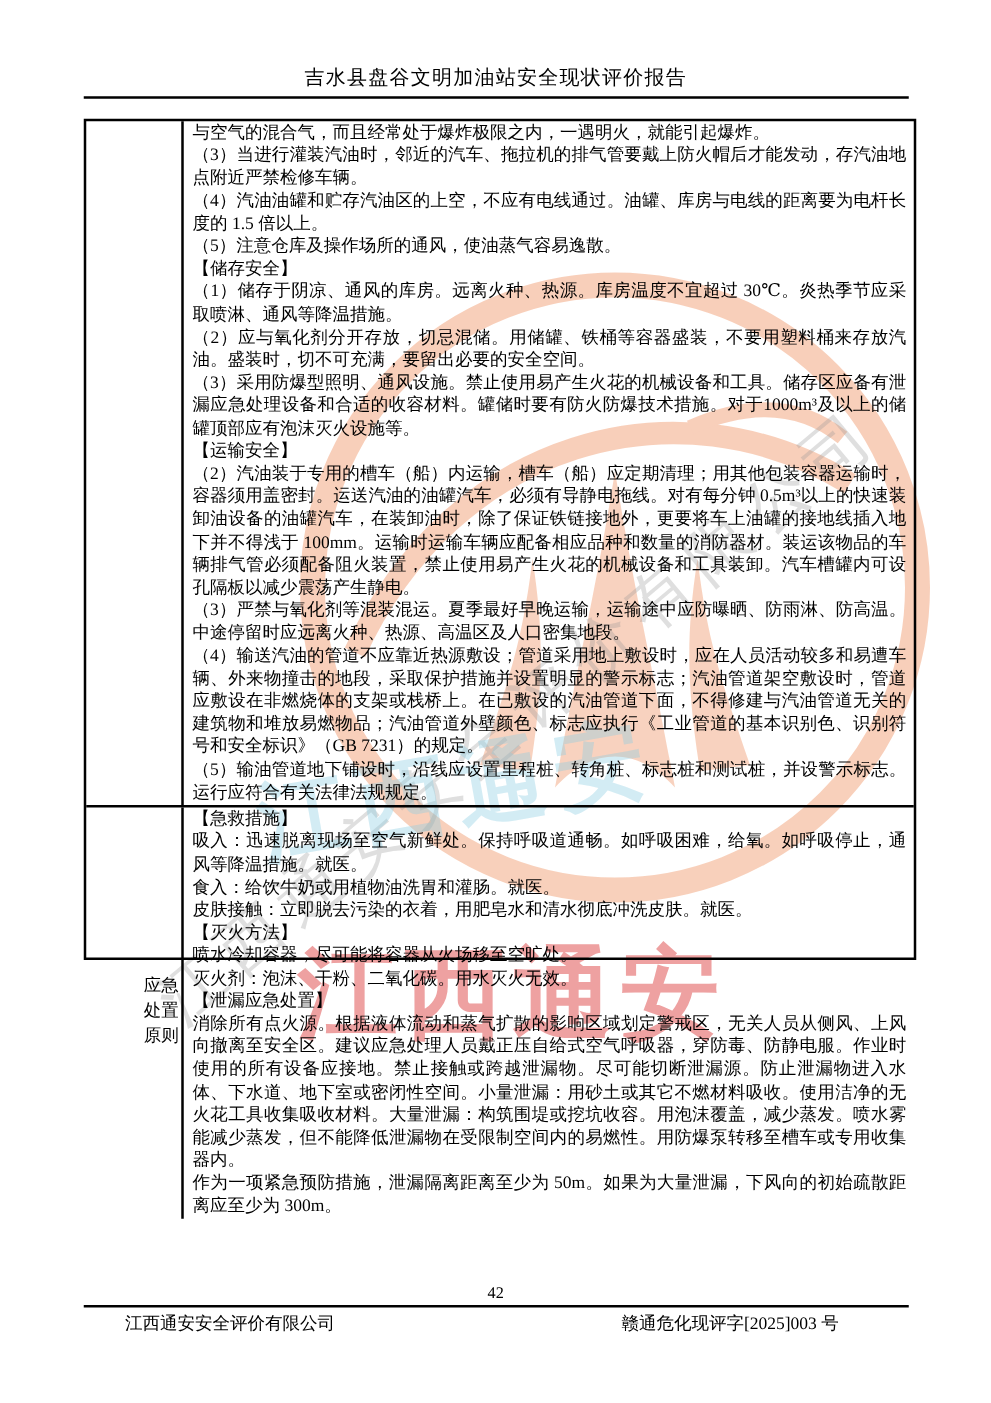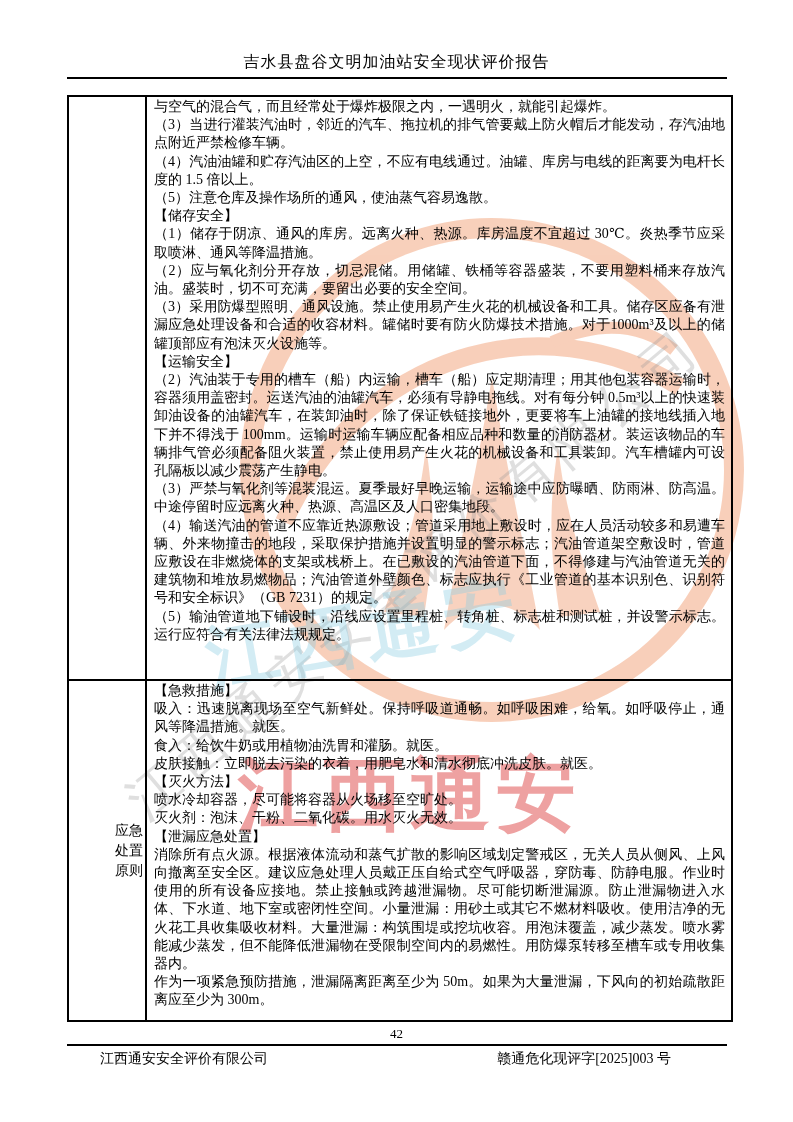--- a/index.html
+++ b/index.html
@@ -43,21 +43,21 @@
     position:absolute;left:0;top:52px;width:100%;z-index:1;
     text-align:center;font-size:16px;letter-spacing:1px;
   }
   .header-rule{
     position:absolute;left:67px;top:77px;width:660px;z-index:1;
     border-top:2px solid #000;
   }
 
   
   .doc-table{
-    position:absolute;left:67px;top:95px;width:666px;height:927px;z-index:1;
+    position:absolute;left:67px;top:95px;width:666px;height:673px;z-index:1;
     border:2px solid #000;box-sizing:border-box;
     display:flex;flex-direction:column;
   }
   .trow{display:flex;box-sizing:border-box;}
   .trow-1{height:584px;border-bottom:2px solid #000;}
   .trow-2{flex:1;}
   .tcell-label{
     width:78px;flex:0 0 78px;border-right:2px solid #000;box-sizing:border-box;
     display:flex;align-items:center;justify-content:flex-end;
     font-size:14px;line-height:20px;text-align:center;padding-left:44px;

